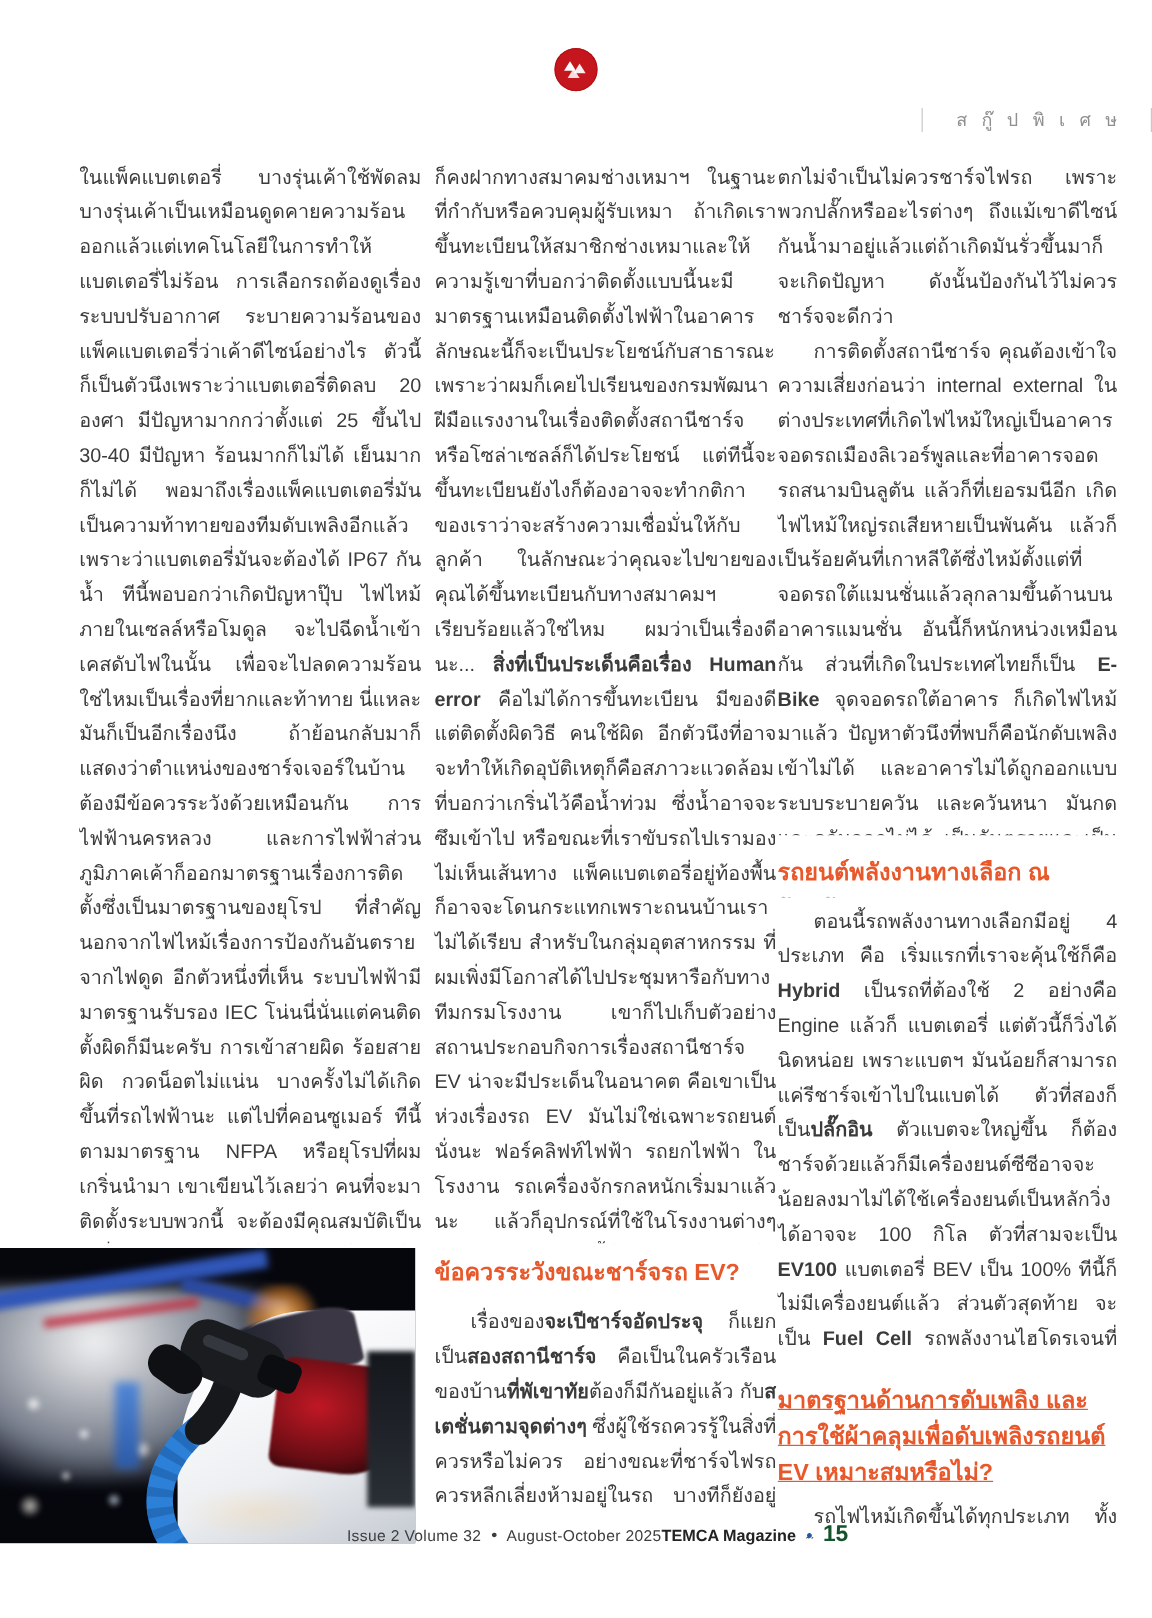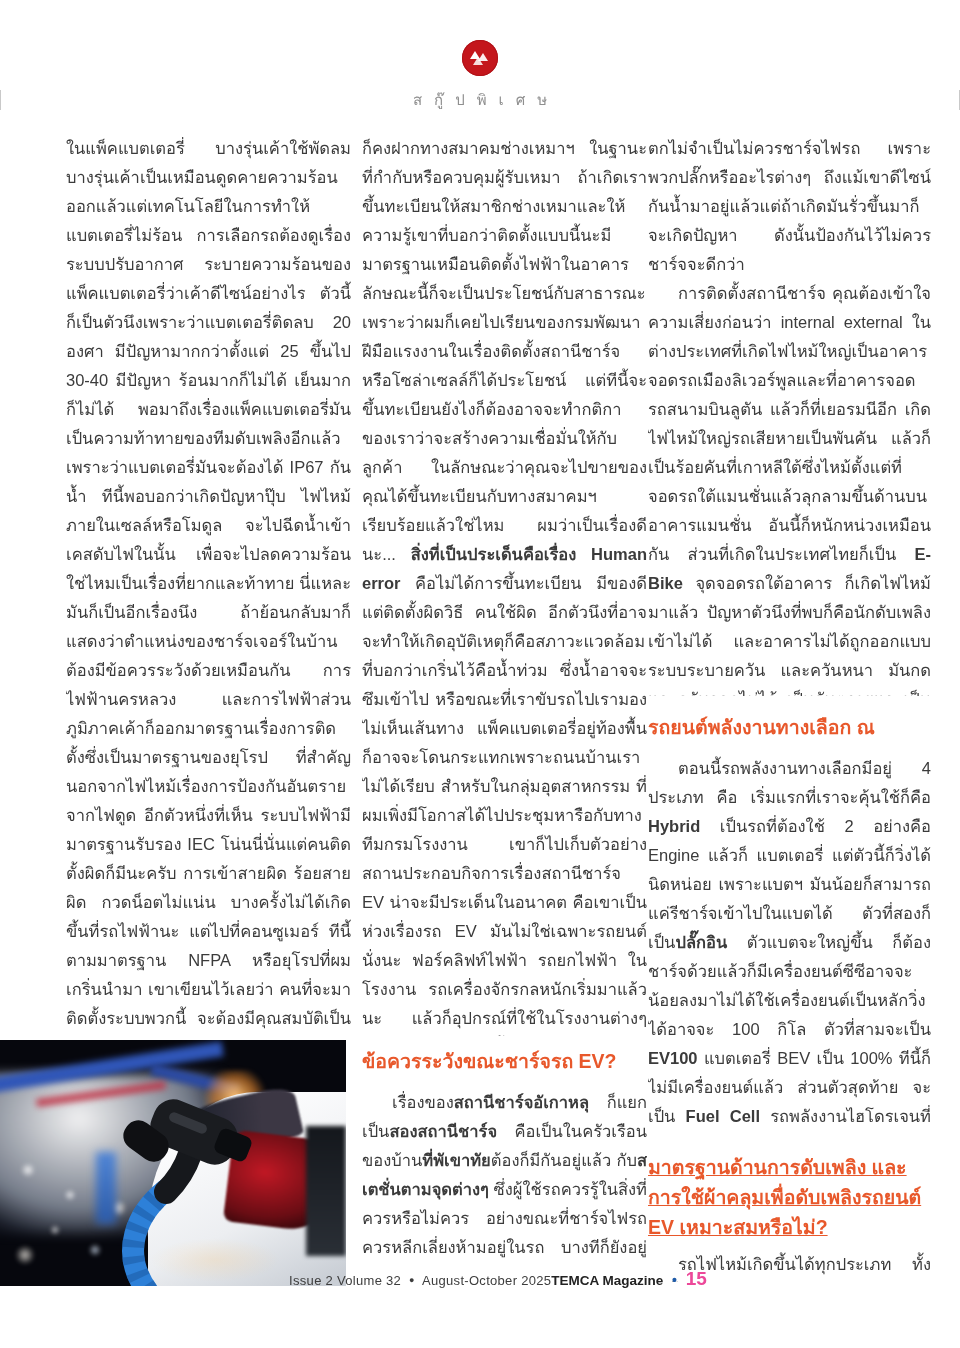--- a/index.html
+++ b/index.html
@@ -3,21 +3,21 @@
 <meta charset="utf-8">
 <style>
   html,body{margin:0;padding:0;background:#ffffff;}
   .page{position:relative;width:960px;height:1348px;background:#fff;overflow:hidden;
         font-family:"Liberation Sans","DejaVu Sans",sans-serif;color:#3b3b3b;}
 
   
   .kicker{position:absolute;top:40px;left:0;right:0;text-align:center;}
   .logo{width:36px;height:36px;border-radius:50%;background:#c4161c;margin:0 auto 12px auto;
         display:flex;align-items:center;justify-content:center;box-shadow:0 0 0 1px #b01218 inset;}
-  .kicker-row{display:flex;align-items:center;justify-content:space-between;gap:16px;}
+  .kicker-row{display:flex;align-items:center;justify-content:flex-end;gap:16px;}
   .kicker-bar{display:inline-block;width:1px;height:20px;background:#c9c9c9;}
   .kicker-label{color:#8f8f8f;font-size:15px;letter-spacing:12px;text-indent:12px;white-space:nowrap;}
 
   
   .col{position:absolute;top:134px;width:285px;font-size:16.5px;line-height:29px;text-align:justify;
        color:#3b3b3b;}
   #col1{left:66px;}
   #col2{left:362px;}
   #col3{left:648px;width:283px;}
   .clip{overflow:hidden;}
@@ -68,21 +68,21 @@
   .ph-glow{left:150px;top:198px;width:130px;height:44px;
     background:radial-gradient(ellipse,rgba(255,200,120,.22),transparent 70%);}
   .ph-svg{left:0;top:0;}
 
   
   .footer{position:absolute;left:66px;right:30px;top:1268px;display:flex;justify-content:center;align-items:baseline;}
   .footer-left{font-size:13px;color:#3d3d3d;letter-spacing:.3px;}
   .footer-left .sep{font-size:9px;vertical-align:2px;margin:0 4px;color:#3d3d3d;}
   .footer-right{font-size:13.5px;color:#222;font-weight:bold;}
   .footer-right .bluedot{color:#1e5aa8;margin:0 5px;font-size:14px;}
-  .footer-right .pagenum{font-size:19px;font-weight:bold;color:#ec4899;}
+  .footer-right .pagenum{font-size:19px;font-weight:bold;color:#14532d;}
 </style>
 </head>
 <body>
 
 <div class="page">
 
   <div class="kicker">
     <div class="logo">
       <svg width="22" height="18" viewBox="0 0 22 18">
         <path d="M6 2 L11 10 L1 10 Z" fill="#ffffff"></path>
@@ -97,21 +97,21 @@
     </div>
   </div>
 
   <div class="col" id="col1">
     <div class="p clip" id="col1-p1"><span>ในแพ็คแบตเตอรี่ บางรุ่นเค้าใช้พัดลม บางรุ่นเค้าเป็นเหมือนดูดคายความร้อนออกแล้วแต่เทคโนโลยีในการทำให้แบตเตอรี่ไม่ร้อน การเลือกรถต้องดูเรื่องระบบปรับอากาศ ระบายความร้อนของแพ็คแบตเตอรี่ว่าเค้าดีไซน์อย่างไร ตัวนี้ก็เป็นตัวนึงเพราะว่าแบตเตอรี่ติดลบ 20 องศา มีปัญหามากกว่าตั้งแต่ 25 ขึ้นไป 30-40 มีปัญหา ร้อนมากก็ไม่ได้ เย็นมากก็ไม่ได้ พอมาถึงเรื่องแพ็คแบตเตอรี่มันเป็นความท้าทายของทีมดับเพลิงอีกแล้วเพราะว่าแบตเตอรี่มันจะต้องได้ IP67 กันน้ำ ทีนี้พอบอกว่าเกิดปัญหาปุ๊บ ไฟไหม้ภายในเซลล์หรือโมดูล จะไปฉีดน้ำเข้าเคสดับไฟในนั้น เพื่อจะไปลดความร้อนใช่ไหมเป็นเรื่องที่ยากและท้าทาย นี่แหละมันก็เป็นอีกเรื่องนึง ถ้าย้อนกลับมาก็แสดงว่าตำแหน่งของชาร์จเจอร์ในบ้านต้องมีข้อควรระวังด้วยเหมือนกัน การไฟฟ้านครหลวง และการไฟฟ้าส่วนภูมิภาคเค้าก็ออกมาตรฐานเรื่องการติดตั้งซึ่งเป็นมาตรฐานของยุโรป ที่สำคัญ นอกจากไฟไหม้เรื่องการป้องกันอันตรายจากไฟดูด อีกตัวหนึ่งที่เห็น ระบบไฟฟ้ามีมาตรฐานรับรอง IEC โน่นนี่นั่นแต่คนติดตั้งผิดก็มีนะครับ การเข้าสายผิด ร้อยสายผิด กวดน็อตไม่แน่น บางครั้งไม่ได้เกิดขึ้นที่รถไฟฟ้านะ แต่ไปที่คอนซูเมอร์ ทีนี้ตามมาตรฐาน NFPA หรือยุโรปที่ผมเกริ่นนำมา เขาเขียนไว้เลยว่า คนที่จะมาติดตั้งระบบพวกนี้ จะต้องมีคุณสมบัติเป็นผู้เชี่ยวชาญ ถ้าเป็นบ้านเราก็ต้องเป็นวิศวกรมาเซ็นรับรองให้ จะต้องมีองค์ความรู้ผ่านและได้รับการอบรมด้วย บ้านเรามีไหมตอนนี้ ผมไม่ทราบ มีอันนี้เขียนไว้เลยครับ บ้านเรายังไม่รู้ว่าจะมีสถาบันไหนหรือหน่วยงานไหนเป็นเจ้าภาพรับรอง แต่ แต่ทั้งนี้ทั้งนั้นก็</span></div>
   </div>
 
   <div class="col" id="col2">
     <div class="p clip" id="col2-p1"><span>ก็คงฝากทางสมาคมช่างเหมาฯ ในฐานะที่กำกับหรือควบคุมผู้รับเหมา ถ้าเกิดเราขึ้นทะเบียนให้สมาชิกช่างเหมาและให้ความรู้เขาที่บอกว่าติดตั้งแบบนี้นะมีมาตรฐานเหมือนติดตั้งไฟฟ้าในอาคารลักษณะนี้ก็จะเป็นประโยชน์กับสาธารณะ เพราะว่าผมก็เคยไปเรียนของกรมพัฒนาฝีมือแรงงานในเรื่องติดตั้งสถานีชาร์จหรือโซล่าเซลล์ก็ได้ประโยชน์ แต่ทีนี้จะขึ้นทะเบียนยังไงก็ต้องอาจจะทำกติกาของเราว่าจะสร้างความเชื่อมั่นให้กับลูกค้า ในลักษณะว่าคุณจะไปขายของคุณได้ขึ้นทะเบียนกับทางสมาคมฯ เรียบร้อยแล้วใช่ไหม ผมว่าเป็นเรื่องดีนะ... </span><b>สิ่งที่เป็นประเด็นคือเรื่อง Human error</b><span> คือไม่ได้การขึ้นทะเบียน มีของดีแต่ติดตั้งผิดวิธี คนใช้ผิด อีกตัวนึงที่อาจจะทำให้เกิดอุบัติเหตุก็คือสภาวะแวดล้อมที่บอกว่าเกริ่นไว้คือน้ำท่วม ซึ่งน้ำอาจจะซึมเข้าไป หรือขณะที่เราขับรถไปเรามองไม่เห็นเส้นทาง แพ็คแบตเตอรี่อยู่ท้องพื้นก็อาจจะโดนกระแทกเพราะถนนบ้านเราไม่ได้เรียบ สำหรับในกลุ่มอุตสาหกรรม ที่ผมเพิ่งมีโอกาสได้ไปประชุมหารือกับทางทีมกรมโรงงาน เขาก็ไปเก็บตัวอย่างสถานประกอบกิจการเรื่องสถานีชาร์จ EV น่าจะมีประเด็นในอนาคต คือเขาเป็นห่วงเรื่องรถ EV มันไม่ใช่เฉพาะรถยนต์นั่งนะ ฟอร์คลิฟท์ไฟฟ้า รถยกไฟฟ้า ในโรงงาน รถเครื่องจักรกลหนักเริ่มมาแล้วนะ แล้วก็อุปกรณ์ที่ใช้ในโรงงานต่างๆ สถานีชาร์จ ตอนนี้ก็รู้สึกว่าจะมีประเด็นเรื่องมาตรฐานด้วย ถ้าเกิดทำเป็นมาตรฐานเรื่องสเตชั่น สถานีชาร์จ อัดประจุ ที่เป็นสากลได้มาตรฐานจะดีมากครับ เพราะว่าทางกรมโรงงานอาจจะหยิบของเราไปใช้ด้วย ซึ่งตอนนี้ของไทยได้เขียนออกมาบังคับเกือบทุกตัวแล้วว่าของที่นำเข้าต้องได้รับการรับรอง มอก. ทุกตัว</span></div>
     <div class="h clip" id="col2-h">ข้อควรระวังขณะชาร์จรถ EV?</div>
-    <div class="p indent clip" id="col2-p2"><span>เรื่องของ</span><b>สถานีชาร์จอัเกาหลุ</b><span> ก็แยกเป็น</span><b>สองสถานีชาร์จ</b><span> คือเป็นในครัวเรือนของบ้าน</span><b>ที่พัเขาทัย</b><span>ต้องก็มีกันอยู่แล้ว กับ</span><b>สเตชั่นตามจุดต่างๆ</b><span> ซึ่งผู้ใช้รถควรรู้ในสิ่งที่ควรหรือไม่ควร อย่างขณะที่ชาร์จไฟรถควรหลีกเลี่ยงห้ามอยู่ในรถ บางทีก็ยังอยู่ในรถกัน หรือว่าขณะเกิดฝน</span></div>
+    <div class="p indent clip" id="col2-p2"><span>เรื่องของ</span><b>จะเปีชาร์จอัดประจุ</b><span> ก็แยกเป็น</span><b>สองสถานีชาร์จ</b><span> คือเป็นในครัวเรือนของบ้าน</span><b>ที่พัเขาทัย</b><span>ต้องก็มีกันอยู่แล้ว กับ</span><b>สเตชั่นตามจุดต่างๆ</b><span> ซึ่งผู้ใช้รถควรรู้ในสิ่งที่ควรหรือไม่ควร อย่างขณะที่ชาร์จไฟรถควรหลีกเลี่ยงห้ามอยู่ในรถ บางทีก็ยังอยู่ในรถกัน หรือว่าขณะเกิดฝน</span></div>
   </div>
 
   <div class="col" id="col3">
     <div class="clip" id="col3-flow">
       <div class="p"><span>ตกไม่จำเป็นไม่ควรชาร์จไฟรถ เพราะพวกปลั๊กหรืออะไรต่างๆ ถึงแม้เขาดีไซน์กันน้ำมาอยู่แล้วแต่ถ้าเกิดมันรั่วขึ้นมาก็จะเกิดปัญหา ดังนั้นป้องกันไว้ไม่ควรชาร์จจะดีกว่า</span></div>
       <div class="p indent"><span>การติดตั้งสถานีชาร์จ คุณต้องเข้าใจความเสี่ยงก่อนว่า internal external ในต่างประเทศที่เกิดไฟไหม้ใหญ่เป็นอาคารจอดรถเมืองลิเวอร์พูลและที่อาคารจอดรถสนามบินลูตัน แล้วก็ที่เยอรมนีอีก เกิดไฟไหม้ใหญ่รถเสียหายเป็นพันคัน แล้วก็เป็นร้อยคันที่เกาหลีใต้ซึ่งไหม้ตั้งแต่ที่จอดรถใต้แมนชั่นแล้วลุกลามขึ้นด้านบนอาคารแมนชั่น อันนี้ก็หนักหน่วงเหมือนกัน ส่วนที่เกิดในประเทศไทยก็เป็น </span><b>E-Bike</b><span> จุดจอดรถใต้อาคาร ก็เกิดไฟไหม้มาแล้ว ปัญหาตัวนึงที่พบก็คือนักดับเพลิงเข้าไม่ได้ และอาคารไม่ได้ถูกออกแบบระบบระบายควัน และควันหนา มันกดและควันออกไม่ได้ เป็นอันตรายและเป็นก๊าซพิษภายในอาคาร</span></div>
     </div>
     <div class="h clip" id="col3-h1">รถยนต์พลังงานทางเลือก ณ ปัจจุบัน?</div>
     <div class="p indent clip" id="col3-p3"><span>ตอนนี้รถพลังงานทางเลือกมีอยู่ 4 ประเภท คือ เริ่มแรกที่เราจะคุ้นใช้ก็คือ </span><b>Hybrid</b><span> เป็นรถที่ต้องใช้ 2 อย่างคือ Engine แล้วก็ แบตเตอรี่ แต่ตัวนี้ก็วิ่งได้นิดหน่อย เพราะแบตฯ มันน้อยก็สามารถแค่รีชาร์จเข้าไปในแบตได้ ตัวที่สองก็เป็น</span><b>ปลั๊กอิน</b><span> ตัวแบตจะใหญ่ขึ้น ก็ต้องชาร์จด้วยแล้วก็มีเครื่องยนต์ซีซีอาจจะน้อยลงมาไม่ได้ใช้เครื่องยนต์เป็นหลักวิ่งได้อาจจะ 100 กิโล ตัวที่สามจะเป็น </span><b>EV100</b><span> แบตเตอรี่ BEV เป็น 100% ทีนี้ก็ไม่มีเครื่องยนต์แล้ว ส่วนตัวสุดท้าย จะเป็น </span><b>Fuel Cell</b><span> รถพลังงานไฮโดรเจนที่เป็นพลังงานที่ใช้น้ำหลายๆ ประเทศเริ่มมีแล้ว แต่ดูสถิติมันไม่โต เพราะอาจจะต้องทำสถานีอัดประจุและการลงทุนค่อนข้างจะซับซ้อนก็เป็นพลังงานทางเลือกสะอาดอีกตัวนึง ถ้าดูจากตัวเลขสถิติขึ้นช้ามากครับ</span></div>
     <div class="h clip" id="col3-h2">มาตรฐานด้านการดับเพลิง และการใช้ผ้าคลุมเพื่อดับเพลิงรถยนต์ EV เหมาะสมหรือไม่?</div>

